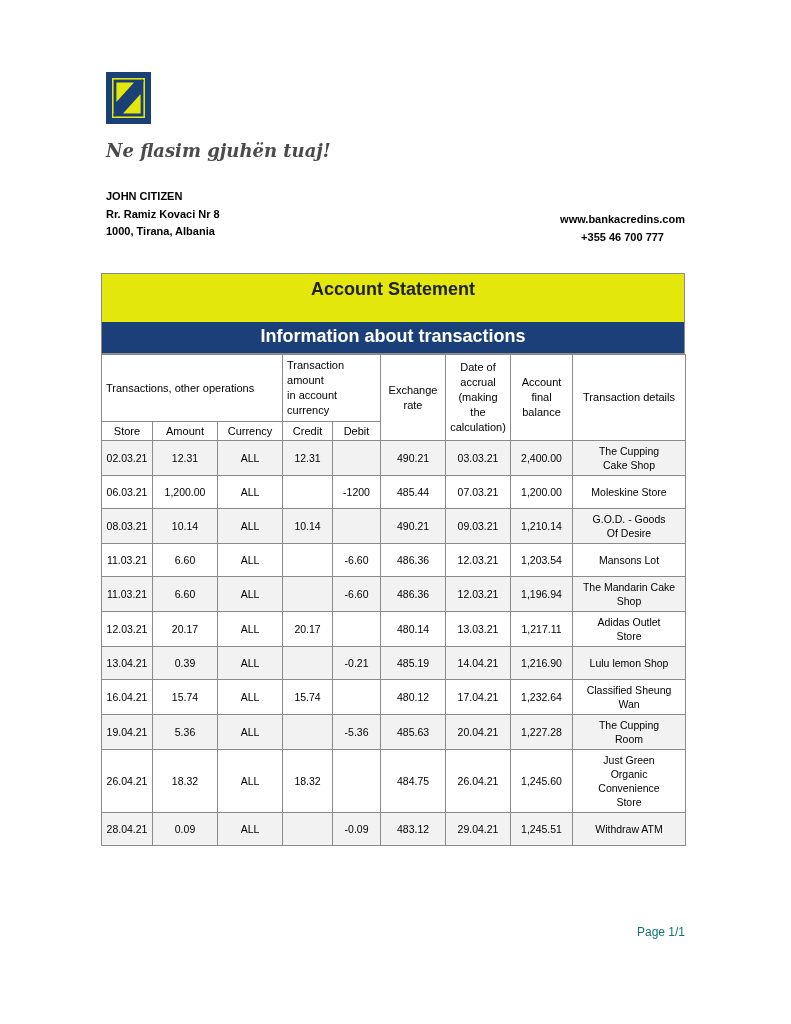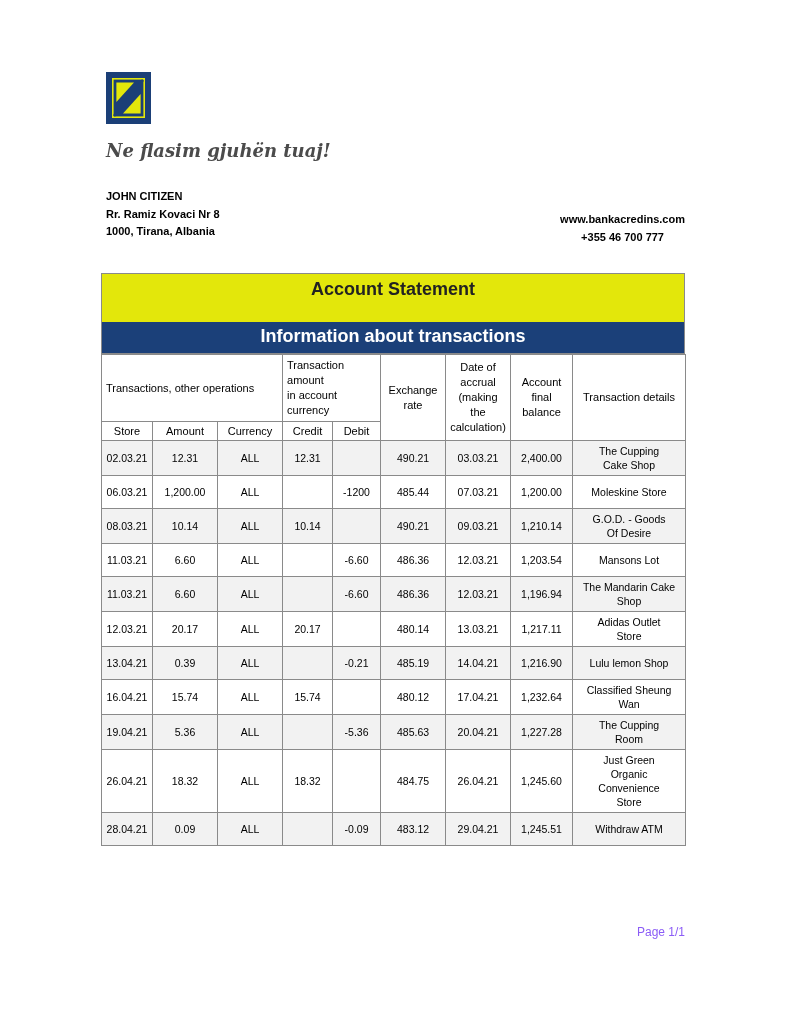--- a/index.html
+++ b/index.html
@@ -182,21 +182,21 @@
   tr.plain td { background: #ffffff; }
 
   .rowcell { height: 26px; }
 
   
   .footer {
     position: absolute;
     right: 106px;
     top: 925px;
     font-size: 12px;
-    color: #8b5cf6;
+    color: #0f766e;
   }
 </style>
 </head>
 <body>
 
 <div class="page">
 
   <div class="logo-block">
     <div class="logo-row">
       <div class="logo-mark">

